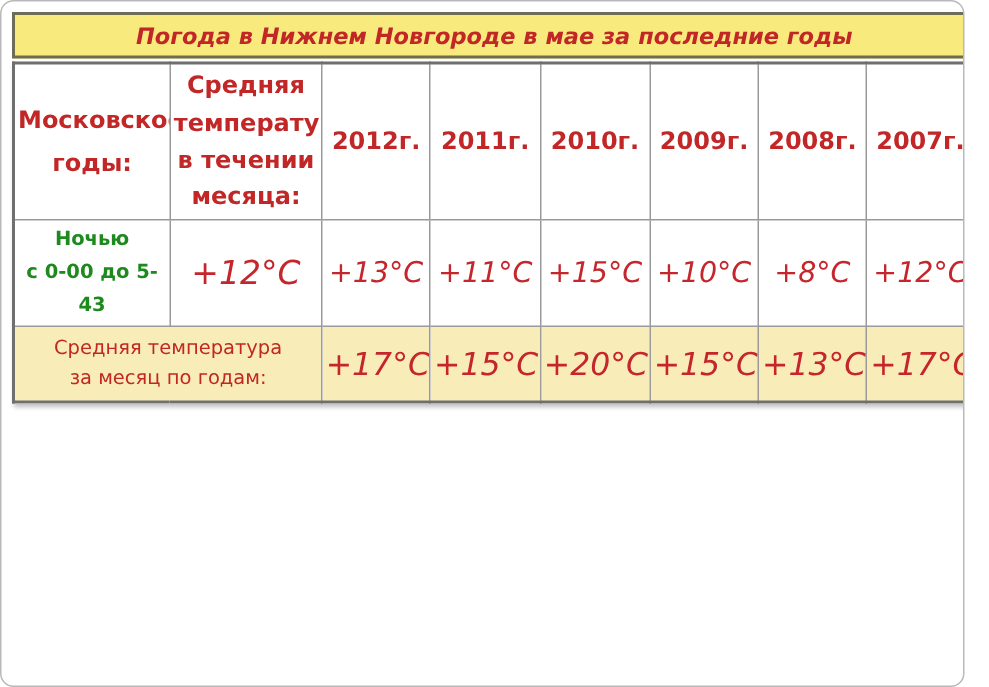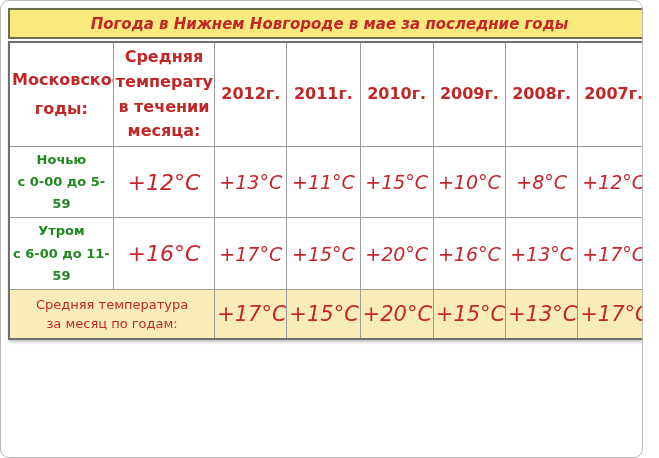--- a/index.html
+++ b/index.html
@@ -70,44 +70,31 @@
       <td class="red-head">2011г.</td>
       <td class="red-head">2010г.</td>
       <td class="red-head">2009г.</td>
       <td class="red-head">2008г.</td>
       <td class="red-head">2007г.</td>
     </tr>
 
     <tr class="data-row">
       <td>
         <div class="green-label">Ночью</div>
-        <div class="green-label">с 0-00 до 5-59</div>
+        <div class="green-label">с 0-00 до 5-43</div>
       </td>
       <td class="avg-col temp temp-big">+12°C</td>
       <td class="temp">+13°C</td>
       <td class="temp">+11°C</td>
       <td class="temp">+15°C</td>
       <td class="temp">+10°C</td>
       <td class="temp">+8°C</td>
       <td class="temp">+12°C</td>
     </tr>
 
-    <tr class="data-row">
-      <td>
-        <div class="green-label">Утром</div>
-        <div class="green-label">с 6-00 до 11-59</div>
-      </td>
-      <td class="avg-col temp temp-big">+16°C</td>
-      <td class="temp">+17°C</td>
-      <td class="temp">+15°C</td>
-      <td class="temp">+20°C</td>
-      <td class="temp">+16°C</td>
-      <td class="temp">+13°C</td>
-      <td class="temp">+17°C</td>
-    </tr>
 
 
 
     <tr class="footer-row">
       <td colspan="2">
         <div class="footer-label">Средняя температура</div>
         <div class="footer-label">за месяц по годам:</div>
       </td>
       <td class="temp temp-mid">+17°C</td>
       <td class="temp temp-mid">+15°C</td>

